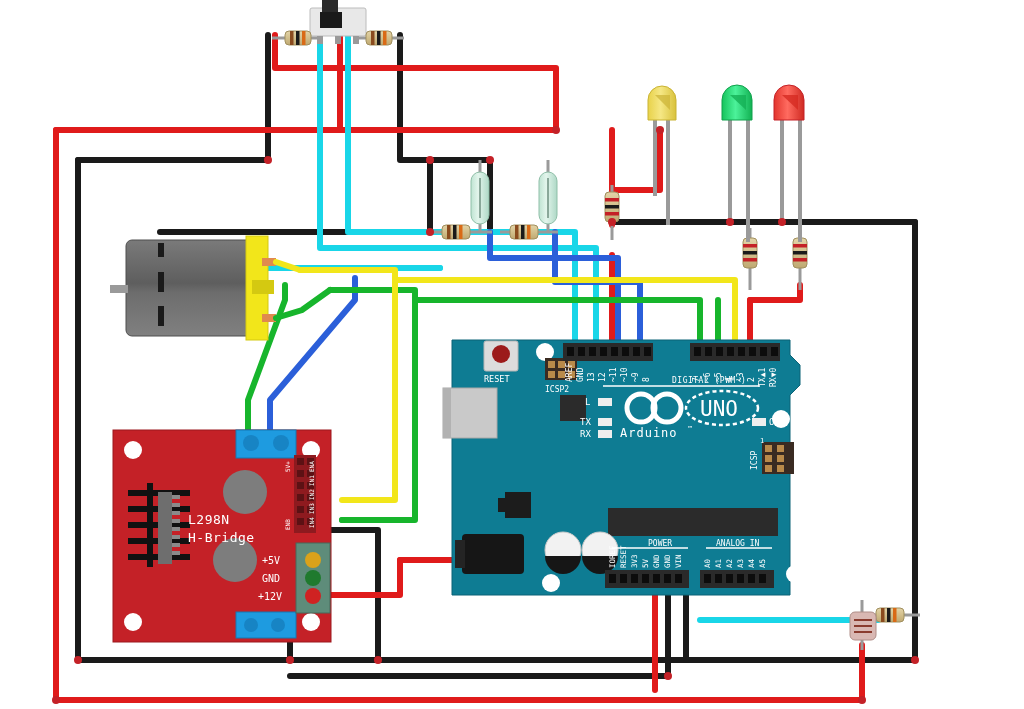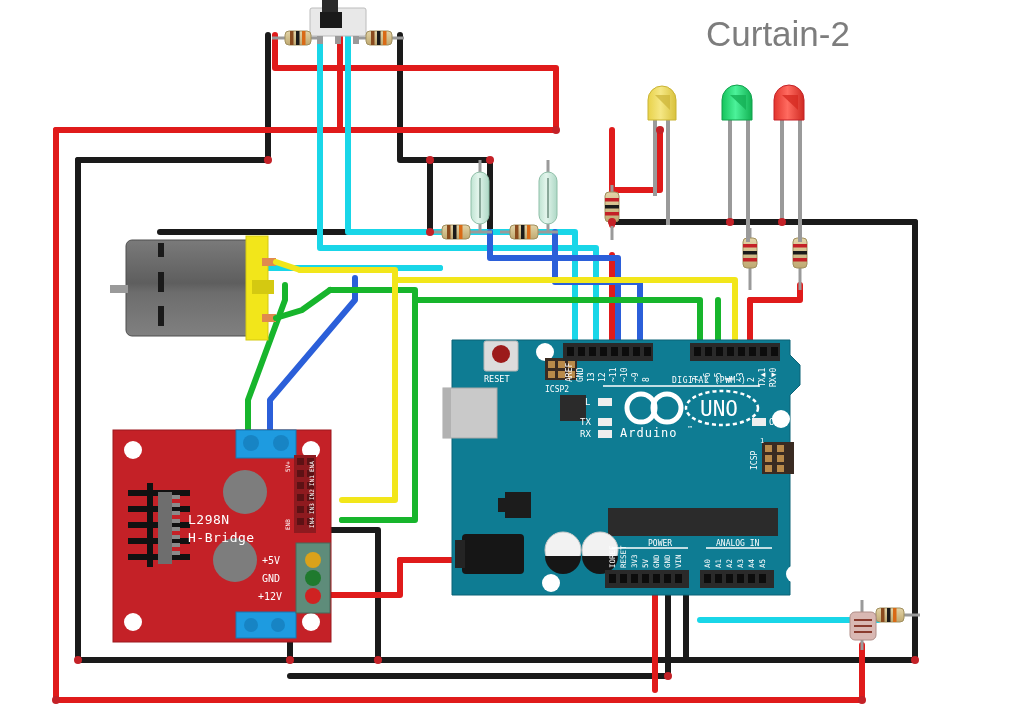--- a/index.html
+++ b/index.html
@@ -10,21 +10,20 @@
          font-family:"Liberation Sans","DejaVu Sans",sans-serif;
          font-size:35px;color:#7d7d7d;letter-spacing:0px;white-space:nowrap;}
   svg{position:absolute;left:0;top:0;}
   .lbl{font-family:"DejaVu Sans Mono","Liberation Mono",monospace;fill:#ffffff;}
 </style>
 </head>
 <body>
 
 <div id="stage">
 
-  <div id="title">Curtain-2</div>
 
   <svg width="1024" height="709" viewBox="0 0 1024 709">
     <defs>
       <linearGradient id="motorBody" x1="0" y1="0" x2="0" y2="1">
         <stop offset="0%" stop-color="#7a7a7a"></stop>
         <stop offset="45%" stop-color="#5e5e5e"></stop>
         <stop offset="55%" stop-color="#6d6d6d"></stop>
         <stop offset="100%" stop-color="#808080"></stop>
       </linearGradient>
       <linearGradient id="ledY" x1="0" y1="0" x2="1" y2="0">

